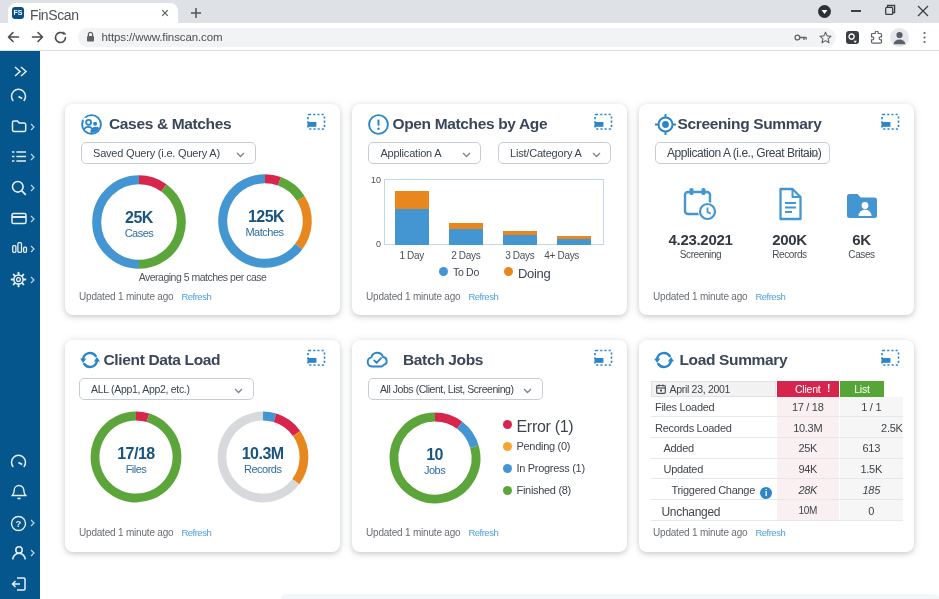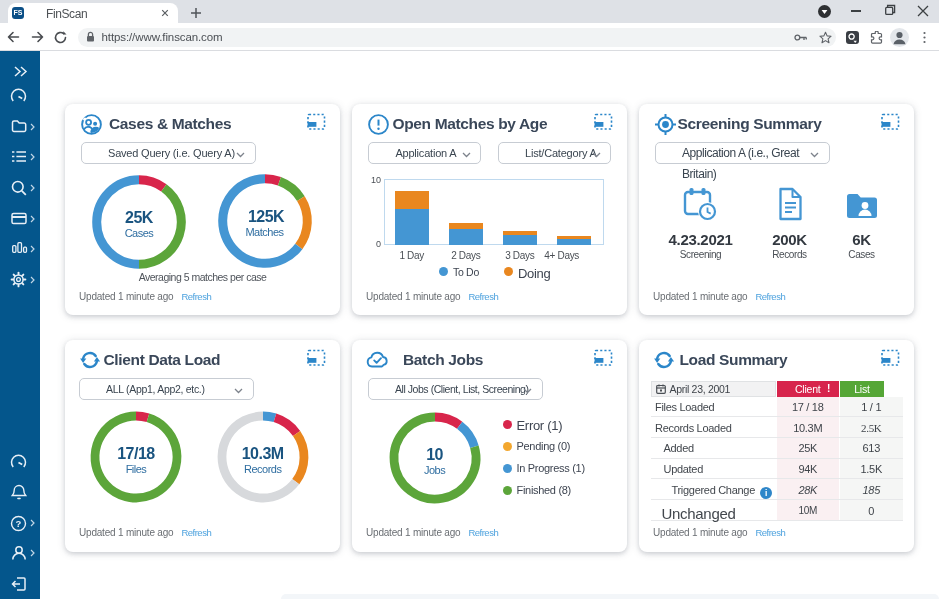--- a/index.html
+++ b/index.html
@@ -1,27 +1,27 @@
 <!DOCTYPE html>
 <html><head><meta charset="utf-8"><style>
 *{margin:0;padding:0;box-sizing:border-box}
 body{width:939px;height:599px;overflow:hidden;position:relative;font-family:"Liberation Sans",sans-serif;background:#fff}
 .abs{position:absolute}
 .card{position:absolute;width:275px;height:211px;background:#fff;border-radius:8px;box-shadow:0 2px 4px rgba(55,65,80,.16),0 1px 8px rgba(55,65,80,.15)}
 .ct{position:absolute;font-size:15.5px;font-weight:bold;letter-spacing:-.35px;color:#3A4759}
-.sel{position:absolute;height:22px;border:1px solid #C7CCD3;border-radius:5px;background:#fff;color:#3A4550;font-size:11px;letter-spacing:-.2px;line-height:21px;padding-left:26px}
+.sel{position:absolute;height:22px;border:1px solid #C7CCD3;border-radius:5px;background:#fff;color:#3A4550;font-size:11px;letter-spacing:-.2px;line-height:21px;padding-left:11px}
 .foot{position:absolute;font-size:10px;letter-spacing:-.2px;color:#6A6E73}
 .foot a{color:#4DA2DE;text-decoration:none;margin-left:8px;font-size:9.5px;letter-spacing:-.5px}
 .dnum{position:absolute;text-align:center;font-weight:bold;font-size:16px;letter-spacing:-.5px;color:#1A5480}
 .dlab{position:absolute;text-align:center;font-size:11px;letter-spacing:-.5px;color:#2E6DA0}
 </style></head><body>
 <div class="abs" style="left:0;top:0;width:939px;height:23px;background:#DEE1E6"></div>
 <div class="abs" style="left:8px;top:2.5px;width:170px;height:21px;background:#fff;border-radius:8px 8px 0 0"></div>
 <div class="abs" style="left:12px;top:6.5px;width:12px;height:12px;background:#0B4F87;border-radius:3px;color:#fff;font-size:7px;font-weight:bold;text-align:center;line-height:12px">FS</div>
-<div class="abs" style="left:46px;top:7px;font-size:12px;letter-spacing:-.4px;color:#4E5256">FinScan</div>
+<div class="abs" style="left:30px;top:7px;font-size:14px;letter-spacing:-.4px;color:#4E5256">FinScan</div>
 <svg class="abs" style="left:161px;top:9px" width="8" height="8">
     <path d="M1.2 1.2 L6.8 6.8 M6.8 1.2 L1.2 6.8" stroke="#5A5E62" stroke-width="1.2"></path>
   </svg>
 <svg class="abs" style="left:190px;top:7px" width="12" height="12">
     <path d="M6 1 V11 M1 6 H11" stroke="#50545A" stroke-width="1.5"></path>
   </svg>
 <svg class="abs" style="left:817px;top:4px" width="15" height="15">
     <circle cx="7.5" cy="7.5" r="6.5" fill="#2E3033"></circle>
     <path d="M4.6 6 h5.8 L7.5 10 Z" fill="#fff"></path>
   </svg>
@@ -330,21 +330,21 @@
       <path d="M1 1 L4.5 4.5 L8 1" stroke="#7D838C" stroke-width="1.3" fill="none"></path>
     </svg></div>
 <svg style="position:absolute;left:384.6px;top:407.6px" width="100" height="100" viewBox="0 0 100 100">
     <path d="M50.00 9.00A41 41 0 0 1 74.67 17.26" stroke="#D8254B" stroke-width="8.8" fill="none"></path>
     <path d="M74.67 17.26A41 41 0 0 1 89.41 38.70" stroke="#4496D3" stroke-width="8.8" fill="none"></path>
     <path d="M89.41 38.70A41 41 0 1 1 50.00 9.00" stroke="#5CA53A" stroke-width="8.8" fill="none"></path>
   </svg>
 <div class="dnum" style="left:389.6px;top:445.6px;width:90px">10</div>
 <div class="dlab" style="left:389.6px;top:464.1px;width:90px">Jobs</div>
 <div class="abs" style="left:502.5px;top:419.9px;width:9px;height:9px;border-radius:50%;background:#D8254B"></div>
-<div class="abs" style="left:516.5px;top:417.9px;font-size:13px;letter-spacing:-.3px;color:#3E4551">Error (1)</div>
+<div class="abs" style="left:516.5px;top:417.9px;font-size:16px;letter-spacing:-.3px;color:#3E4551">Error (1)</div>
 <div class="abs" style="left:502.5px;top:441.7px;width:9px;height:9px;border-radius:50%;background:#F3A72E"></div>
 <div class="abs" style="left:516.5px;top:439.7px;font-size:11px;letter-spacing:-.3px;color:#3E4551">Pending (0)</div>
 <div class="abs" style="left:502.5px;top:463.8px;width:9px;height:9px;border-radius:50%;background:#4496D3"></div>
 <div class="abs" style="left:516.5px;top:461.8px;font-size:11px;letter-spacing:-.3px;color:#3E4551">In Progress (1)</div>
 <div class="abs" style="left:502.5px;top:485.5px;width:9px;height:9px;border-radius:50%;background:#5CA53A"></div>
 <div class="abs" style="left:516.5px;top:483.5px;font-size:11px;letter-spacing:-.3px;color:#3E4551">Finished (8)</div>
 <div class="foot" style="left:366px;top:526.5px">Updated 1 minute ago<a>Refresh</a></div>
 <div class="card" style="left:639px;top:340px;height:212px"></div>
 <svg class="abs" style="left:653px;top:349.5px" width="23" height="20">
     <path d="M4.2 8.2 A7 7 0 0 1 16.7 6.0" stroke="#2B86C9" stroke-width="2.5" fill="none" stroke-linecap="round"></path>
@@ -370,29 +370,29 @@
 <div class="abs" style="left:776.5px;top:380.5px;width:62.5px;height:16px;background:#D7244C;color:#fff;font-size:10.5px;letter-spacing:-.2px;text-align:center;line-height:16px">Client</div>
 <div class="abs" style="left:827.0px;top:382.5px;color:#fff;font-size:10px;font-weight:bold">!</div>
 <div class="abs" style="left:840.0px;top:380.5px;width:44px;height:16px;background:#55A636;color:#fff;font-size:10.5px;letter-spacing:-.2px;text-align:center;line-height:16px">List</div>
 <div class="abs" style="left:650.5px;top:416.2px;width:252px;height:1px;background:#E7E8EA"></div>
 <div class="abs" style="left:655.0px;top:401.0px;font-size:11px;letter-spacing:-.3px;color:#42474D">Files Loaded</div>
 <div class="abs" style="left:776.5px;top:401.0px;width:62.5px;text-align:center;font-size:11px;letter-spacing:-.3px;color:#3F444A;">17 / 18</div>
 <div class="abs" style="left:840.0px;top:401.0px;width:62.5px;text-align:center;font-size:11px;letter-spacing:-.3px;color:#3F444A;">1 / 1</div>
 <div class="abs" style="left:650.5px;top:436.9px;width:252px;height:1px;background:#E7E8EA"></div>
 <div class="abs" style="left:655.0px;top:421.7px;font-size:11px;letter-spacing:-.3px;color:#42474D">Records Loaded</div>
 <div class="abs" style="left:776.5px;top:421.7px;width:62.5px;text-align:center;font-size:11px;letter-spacing:-.3px;color:#3F444A;">10.3M</div>
-<div class="abs" style="left:840.0px;top:421.7px;width:62.5px;text-align:center;font-size:11px;letter-spacing:-.3px;color:#3F444A;font-family:Liberation Serif, serif;">2.5K</div>
+<div class="abs" style="left:840.0px;top:421.7px;width:62.5px;text-align:right;font-size:11px;letter-spacing:-.3px;color:#3F444A;">2.5K</div>
 <div class="abs" style="left:650.5px;top:457.59999999999997px;width:252px;height:1px;background:#E7E8EA"></div>
 <div class="abs" style="left:663.5px;top:442.4px;font-size:11px;letter-spacing:-.3px;color:#42474D">Added</div>
 <div class="abs" style="left:776.5px;top:442.4px;width:62.5px;text-align:center;font-size:11px;letter-spacing:-.3px;color:#3F444A;">25K</div>
 <div class="abs" style="left:840.0px;top:442.4px;width:62.5px;text-align:center;font-size:11px;letter-spacing:-.3px;color:#3F444A;">613</div>
 <div class="abs" style="left:650.5px;top:478.3px;width:252px;height:1px;background:#E7E8EA"></div>
 <div class="abs" style="left:663.5px;top:463.1px;font-size:11px;letter-spacing:-.3px;color:#42474D">Updated</div>
 <div class="abs" style="left:776.5px;top:463.1px;width:62.5px;text-align:center;font-size:11px;letter-spacing:-.3px;color:#3F444A;">94K</div>
 <div class="abs" style="left:840.0px;top:463.1px;width:62.5px;text-align:center;font-size:11px;letter-spacing:-.3px;color:#3F444A;">1.5K</div>
 <div class="abs" style="left:650.5px;top:499.0px;width:252px;height:1px;background:#E7E8EA"></div>
 <div class="abs" style="left:671.5px;top:483.8px;font-size:11px;letter-spacing:-.3px;color:#42474D">Triggered Change<span style="display:inline-block;vertical-align:-2.5px;margin-left:5px;width:12px;height:12px;border-radius:50%;background:#2E86C9;color:#fff;font-size:8.5px;font-weight:bold;font-style:normal;text-align:center;line-height:12px">i</span></div>
 <div class="abs" style="left:776.5px;top:483.8px;width:62.5px;text-align:center;font-size:11px;letter-spacing:-.3px;color:#3F444A;font-style:italic;">28K</div>
 <div class="abs" style="left:840.0px;top:483.8px;width:62.5px;text-align:center;font-size:11px;letter-spacing:-.3px;color:#3F444A;font-style:italic;">185</div>
 <div class="abs" style="left:650.5px;top:519.7px;width:252px;height:1px;background:#E7E8EA"></div>
-<div class="abs" style="left:661.5px;top:504.5px;font-size:15px;letter-spacing:-.3px;color:#42474D">Unchanged</div>
+<div class="abs" style="left:661.5px;top:504.5px;font-size:12px;letter-spacing:-.3px;color:#42474D">Unchanged</div>
 <div class="abs" style="left:776.5px;top:504.5px;width:62.5px;text-align:center;font-size:10px;letter-spacing:-.3px;color:#3F444A;">10M</div>
 <div class="abs" style="left:840.0px;top:504.5px;width:62.5px;text-align:center;font-size:11px;letter-spacing:-.3px;color:#3F444A;">0</div>
 <div class="foot" style="left:653px;top:526.5px">Updated 1 minute ago<a>Refresh</a></div>
 </body></html>

